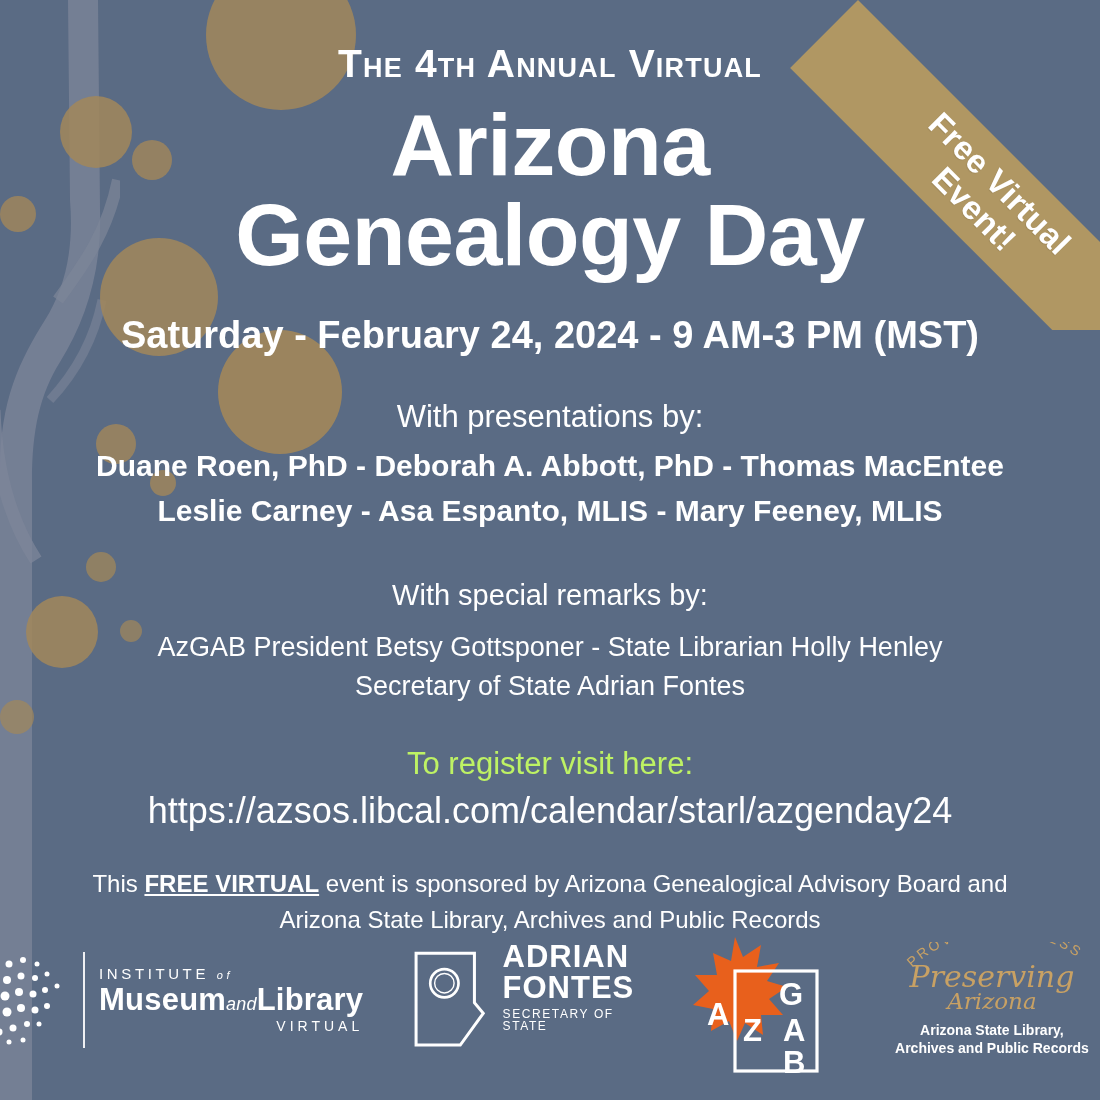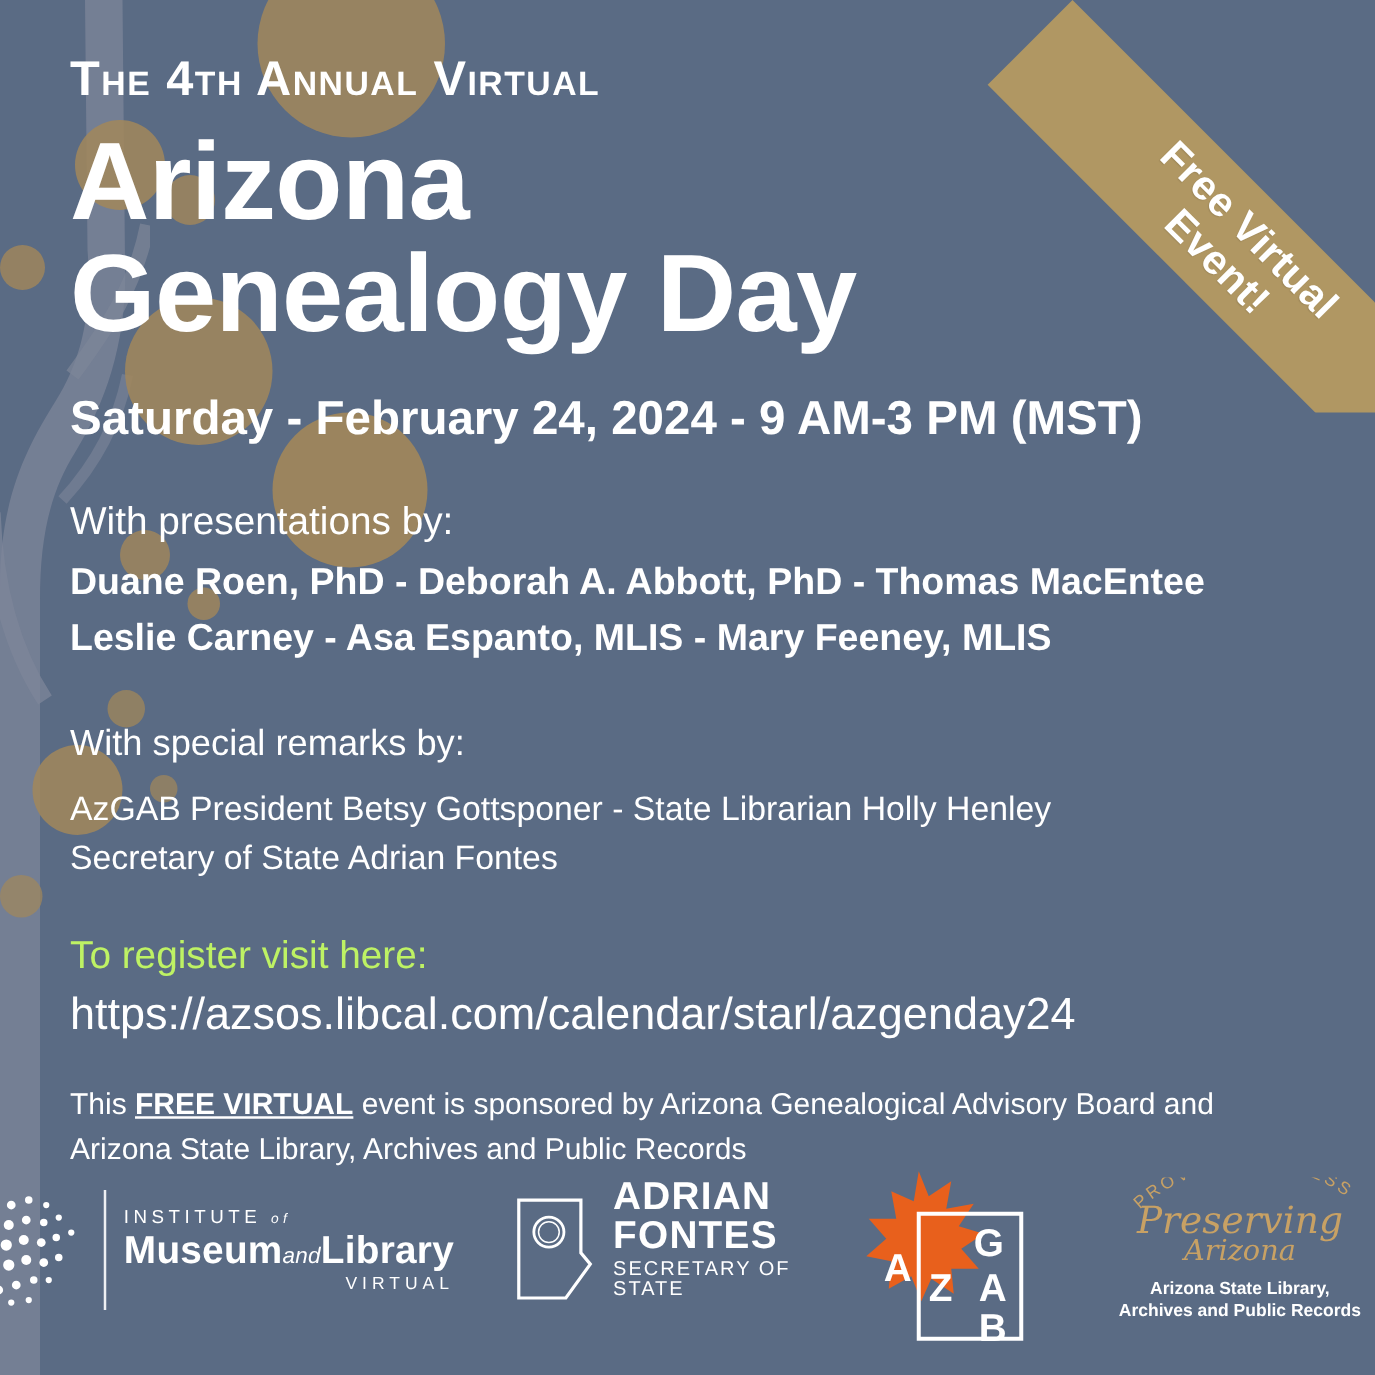--- a/index.html
+++ b/index.html
@@ -69,21 +69,21 @@
     line-height: 1.08;
     text-align: center;
     letter-spacing: .3px;
     text-shadow: 0 1px 1px rgba(0,0,0,.10);
   }
 
   
   .content {
     position: relative;
     z-index: 3;
-    text-align: left;
+    text-align: center;
     color: #ffffff;
     padding: 0 56px;
   }
   .kicker {
     margin-top: 42px;
     font-size: 39px;
     font-weight: bold;
     letter-spacing: 1.2px;
     font-variant: small-caps;
     text-transform: capitalize;
@@ -177,21 +177,21 @@
   .imls-t2 { font-size: 31px; font-weight: bold; letter-spacing: .2px; margin-top: 3px;}
   .imls-t2 .sm { font-size: 18px; font-weight: normal; font-style: italic;}
   .imls-t3 { font-size: 14px; letter-spacing: 4px; margin-top: 4px; text-align: right;}
   .imls-of { font-style: italic; font-size: 11px; font-weight: normal; text-align: right;}
 
   
   .fontes { display: flex; gap: 12px; }
   .fontes-text { text-align: left; line-height: 1.0; }
   .f1 { font-size: 31px; font-weight: bold; letter-spacing: 1px; }
   .f2 { font-size: 31px; font-weight: bold; letter-spacing: 1px; }
-  .f3 { font-size: 16px; letter-spacing: 1.6px; margin-top: 5px; }
+  .f3 { font-size: 12px; letter-spacing: 1.6px; margin-top: 5px; }
 
   
   .azgab { position: relative; width: 130px; height: 130px; }
   .azgab-letters {
     position: absolute;
     inset: 0;
     color: #ffffff;
     font-weight: bold;
     font-size: 31px;
   }

